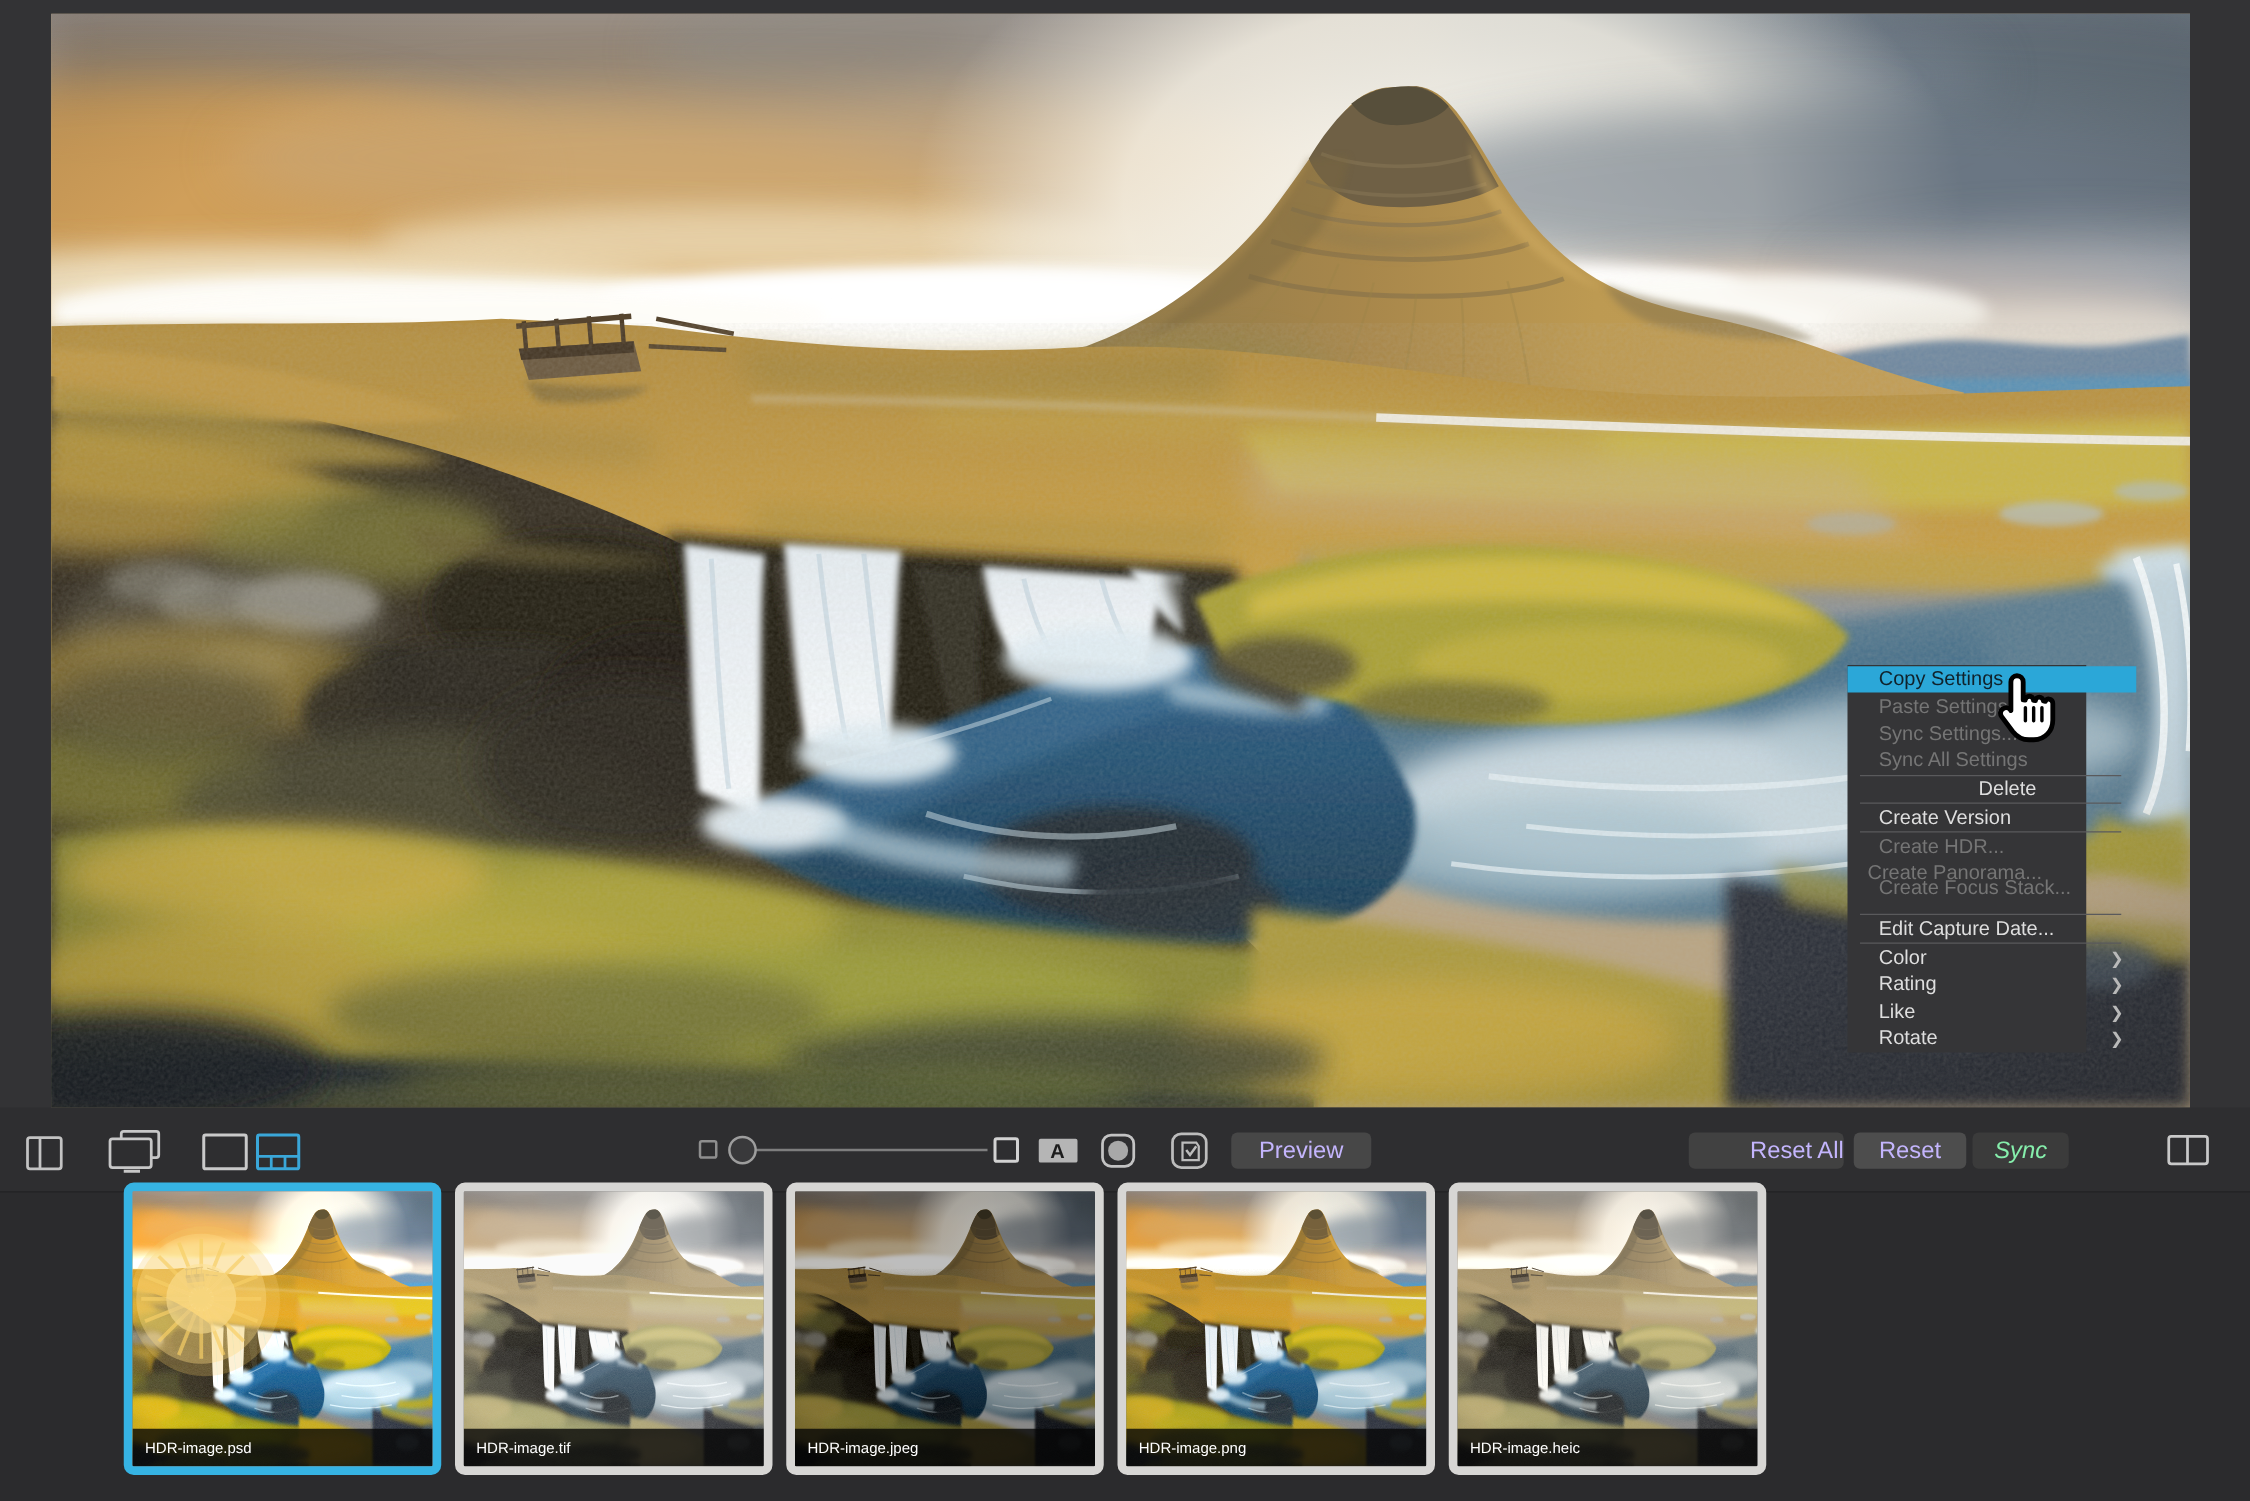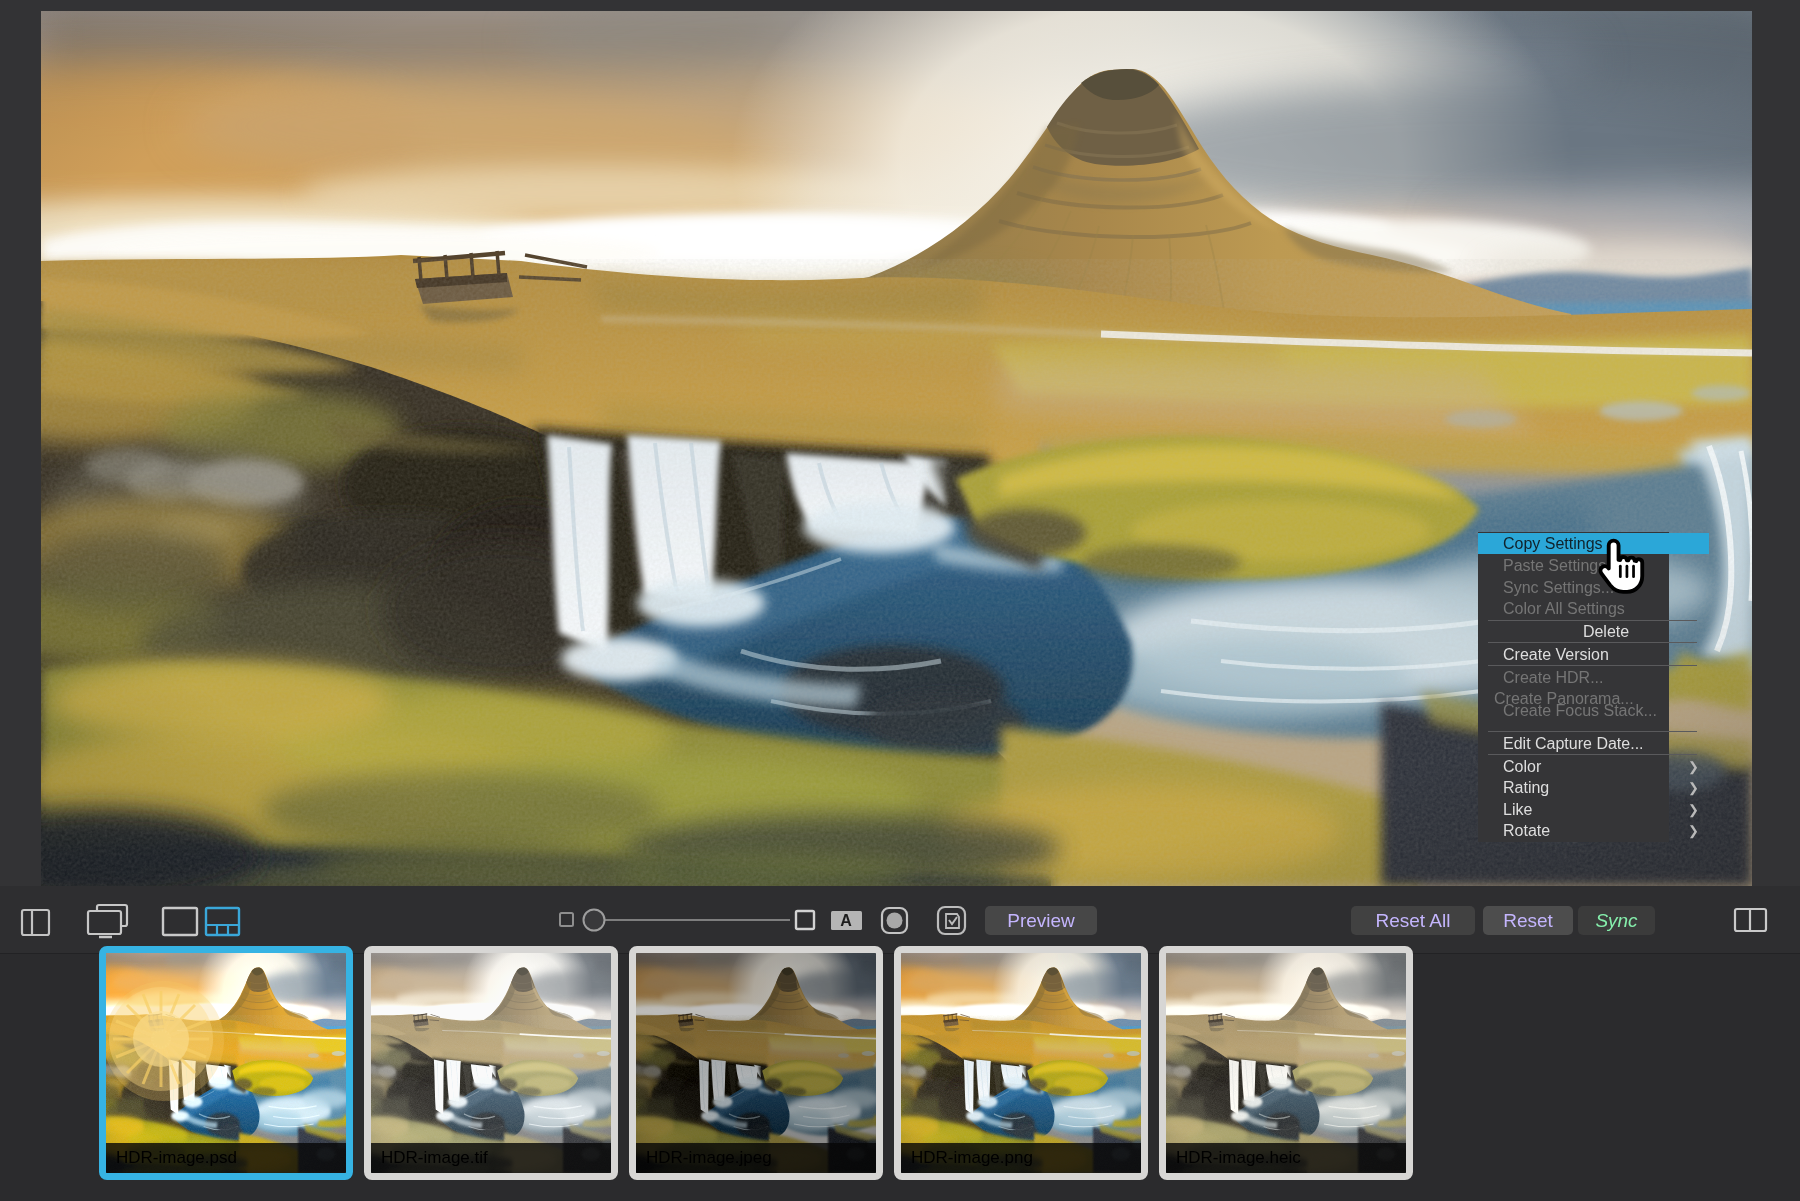--- a/index.html
+++ b/index.html
@@ -3,21 +3,21 @@
 <meta charset="utf-8">
 <style>
   html,body{margin:0;padding:0;}
   body{width:1800px;height:1201px;background:#333335;font-family:"Liberation Sans",sans-serif;position:relative;overflow:hidden;}
   #photo{position:absolute;left:41px;top:11px;width:1711px;height:875px;background:#b9a584;}
   #toolbar{position:absolute;left:0;top:886px;width:1800px;height:67px;background:#2e2e30;}
   #strip{position:absolute;left:0;top:953px;width:1800px;height:248px;background:#2b2b2d;border-top:1px solid #222224;}
   .thumb{position:absolute;top:946px;width:240px;height:220px;border:7px solid #d7d6d4;border-radius:8px;overflow:hidden;background:#888;}
   .thumb.sel{border-color:#36b3e3;}
   .mini{position:absolute;left:0;top:0;}
-  .cap{position:absolute;left:0;bottom:0;width:100%;height:30px;background:rgba(6,6,6,0.8);color:#000000;font-size:17px;line-height:30px;padding-left:10px;box-sizing:border-box;white-space:nowrap;}
+  .cap{position:absolute;left:0;bottom:0;width:100%;height:30px;background:rgba(6,6,6,0.8);color:#ffffff;font-size:12px;line-height:30px;padding-left:10px;box-sizing:border-box;white-space:nowrap;}
   .btn{position:absolute;top:906px;height:29px;border-radius:5px;background:#454545;color:#c4b5fd;font-size:19px;text-align:center;line-height:29px;}
   
   #menu{position:absolute;left:1478px;top:532px;width:191px;height:310px;background:#353537;z-index:5;}
   .mi{position:absolute;left:0;width:231px;height:21px;font-size:16px;line-height:21px;color:#dedede;padding-left:25px;box-sizing:border-box;}
   .mi.dis{color:#757575;}
   .mi.hl{background:#2ba7d8;color:#10222b;}
   .sep{position:absolute;left:10px;width:209px;height:1px;background:#5a5a5c;}
   .arr{position:absolute;right:10px;top:0;color:#b9b9b9;font-size:13px;}
 </style>
 </head>
@@ -374,29 +374,29 @@
     <div class="cap">HDR-image.png</div>
   </div>
   <div class="thumb" style="left:1159px">
     <div class="mini" style="filter:sepia(0.18) saturate(0.62) brightness(1.0);"><svg viewBox="100 0 1550 875" width="240" height="220" preserveAspectRatio="none">
         <use href="#scene"></use>
       </svg></div>
     <div class="cap">HDR-image.heic</div>
   </div>
 
   <div class="btn" style="left:985px;width:112px;background:#474747;">Preview</div>
-  <div class="btn" style="left:1351px;width:124px;background:#414141;">Reset All</div>
+  <div class="btn" style="left:1351px;width:124px;background:#414141;text-align:right;">Reset All</div>
   <div class="btn" style="left:1483px;width:90px;background:#4d4d4d;">Reset</div>
   <div class="btn" style="left:1578px;width:77px;background:#3b3b3b;color:#86efac;font-style:italic;">Sync</div>
 
   <div id="menu">
     <div class="mi hl" style="top:1px;">Copy Settings</div>
     <div class="mi dis" style="top:23px;">Paste Settings</div>
     <div class="mi dis" style="top:45px;">Sync Settings...</div>
-    <div class="mi dis" style="top:66px;">Color All Settings</div>
+    <div class="mi dis" style="top:66px;">Sync All Settings</div>
     <div class="sep" style="top:88px;"></div>
     <div class="mi" style="top:89px;text-align:center;">Delete</div>
     <div class="sep" style="top:110px;"></div>
     <div class="mi" style="top:112px;">Create Version</div>
     <div class="sep" style="top:133px;"></div>
     <div class="mi dis" style="top:135px;">Create HDR...</div>
     <div class="mi dis" style="top:156px;padding-left:16px;">Create Panorama...</div>
     <div class="mi dis" style="top:168px;">Create Focus Stack...</div>
     <div class="sep" style="top:199px;"></div>
     <div class="mi" style="top:201px;">Edit Capture Date...</div>

